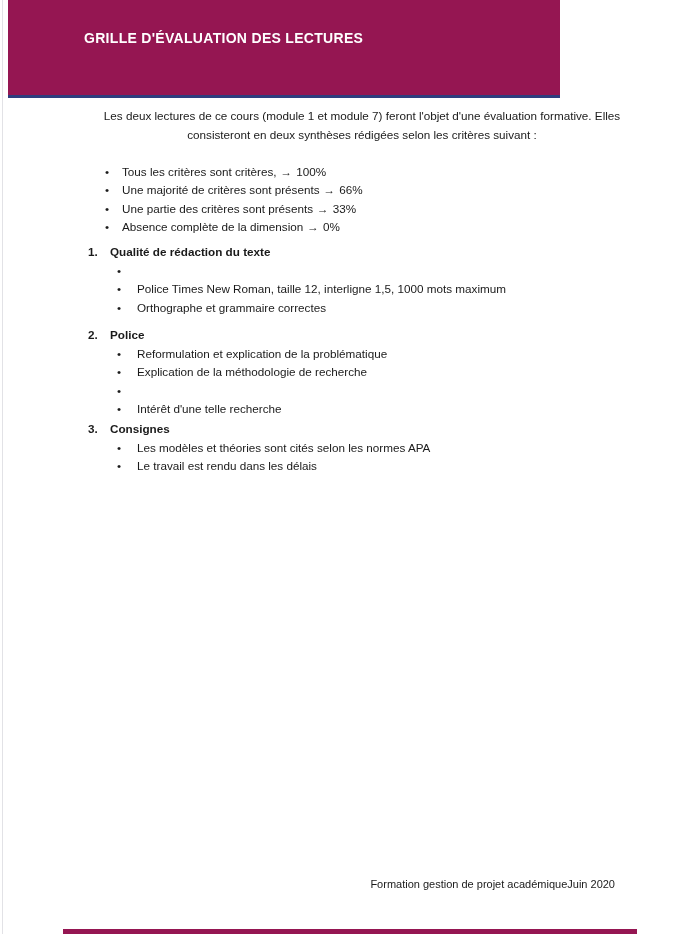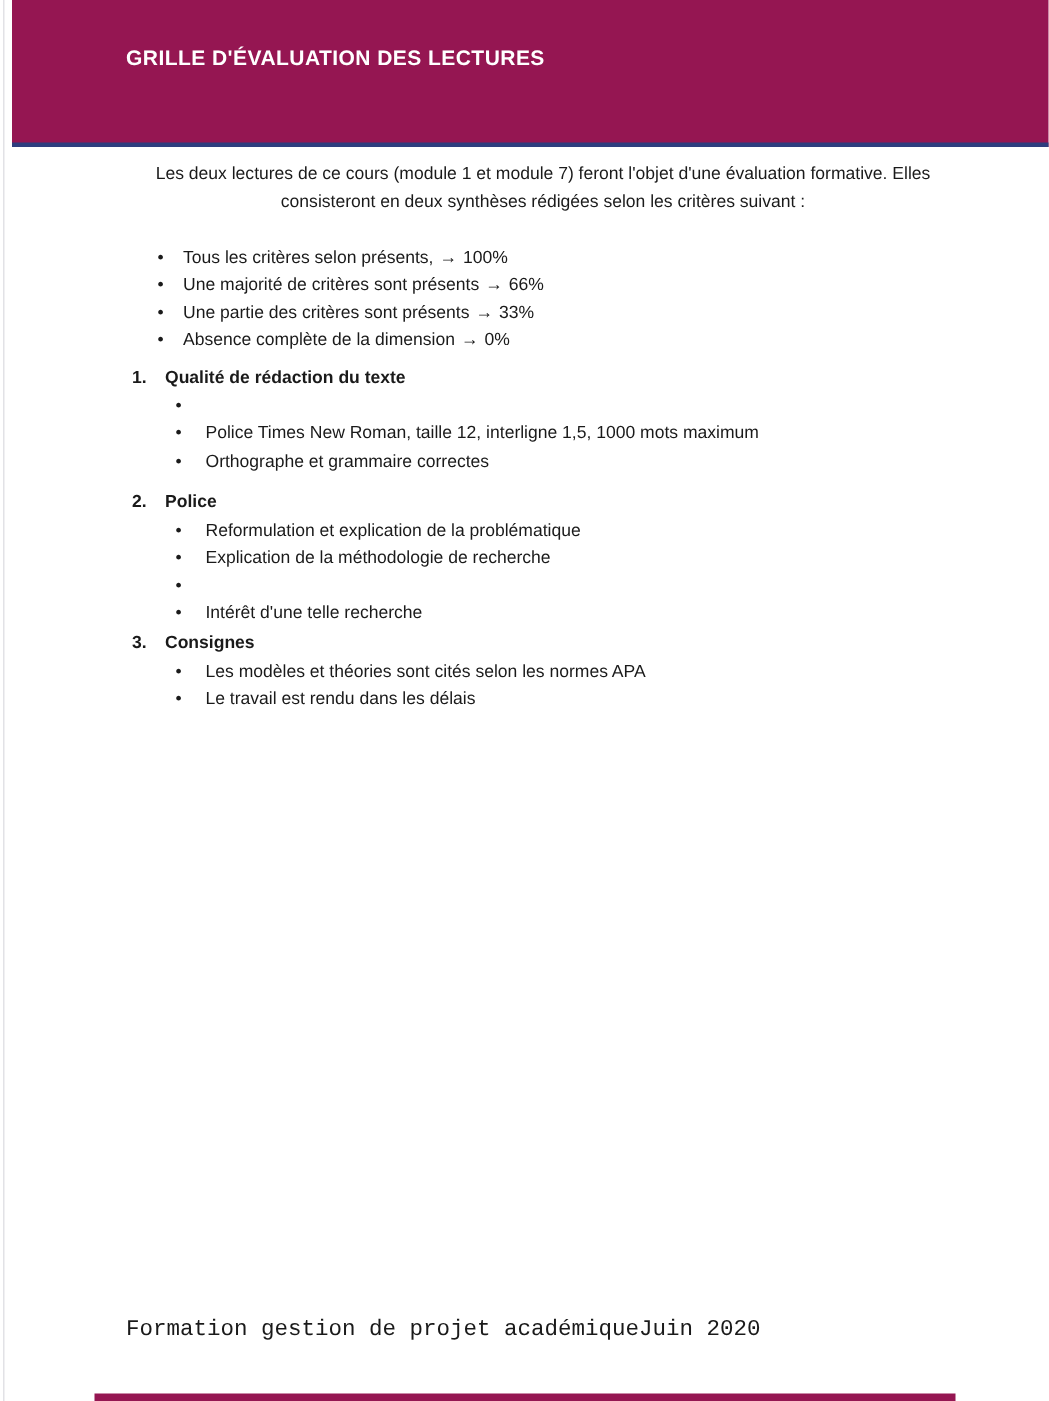--- a/index.html
+++ b/index.html
@@ -9,21 +9,21 @@
     position: relative;
     overflow: hidden;
     font-family: "Liberation Sans", sans-serif;
     color: #1a1a1a;
   }
   .left-edge {
     position: absolute; left: 2px; top: 0; width: 1px; height: 934px;
     background: #e2e2e6;
   }
   .band {
-    position: absolute; left: 8px; top: 0; width: 691px; height: 95px;
+    position: absolute; left: 8px; top: 0; width: 552px; height: 95px;
     background: #951652;
     border-bottom: 3px solid #2e3d7e;
   }
   .band h1 {
     position: absolute; left: 76px; top: 30px; margin: 0;
     font-size: 14px; font-weight: bold; letter-spacing: 0.3px;
     color: #ffffff; white-space: nowrap;
   }
   .intro {
     position: absolute; left: 84px; top: 107px; width: 556px; margin: 0;
@@ -43,44 +43,43 @@
   }
   .sec1 { top: 243px; }
   .sec2 { top: 326px; }
   .sec3 { top: 420px; }
   .sec-head { display: flex; font-weight: bold; }
   .sec-num { width: 22px; flex: 0 0 22px; }
   .sec li { display: flex; padding-left: 29px; }
   .sec .bullet { width: 20px; flex: 0 0 20px; }
   .page-footer {
     position: absolute; left: 84px; top: 878px; width: 531px;
-    display: flex; justify-content: flex-start;
-    font-size: 15px;
-    font-family: Liberation Mono, monospace;
+    display: flex; justify-content: flex-end;
+    font-size: 11px;
   }
   .next-strip {
     position: absolute; left: 63px; bottom: 0; width: 574px; height: 5px;
     background: #951652;
   }
 </style>
 </head>
 <body>
 
 <div class="left-edge"></div>
 
 <header class="band">
   <h1>GRILLE D'ÉVALUATION DES LECTURES</h1>
 </header>
 
 <p class="intro">Les deux lectures de ce cours (module 1 et module 7) feront l'objet d'une évaluation formative. Elles consisteront en deux synthèses rédigées selon les critères suivant :</p>
 
 <ul class="scale-list">
   <li>
     <span class="bullet">•</span>
-    <span class="t"><span>Tous les critères selon présents,</span><span class="arrow">→</span><span>100%</span></span>
+    <span class="t"><span>Tous les critères sont critères,</span><span class="arrow">→</span><span>100%</span></span>
   </li>
   <li>
     <span class="bullet">•</span>
     <span class="t"><span>Une majorité de critères sont présents</span><span class="arrow">→</span><span>66%</span></span>
   </li>
   <li>
     <span class="bullet">•</span>
     <span class="t"><span>Une partie des critères sont présents</span><span class="arrow">→</span><span>33%</span></span>
   </li>
   <li>

